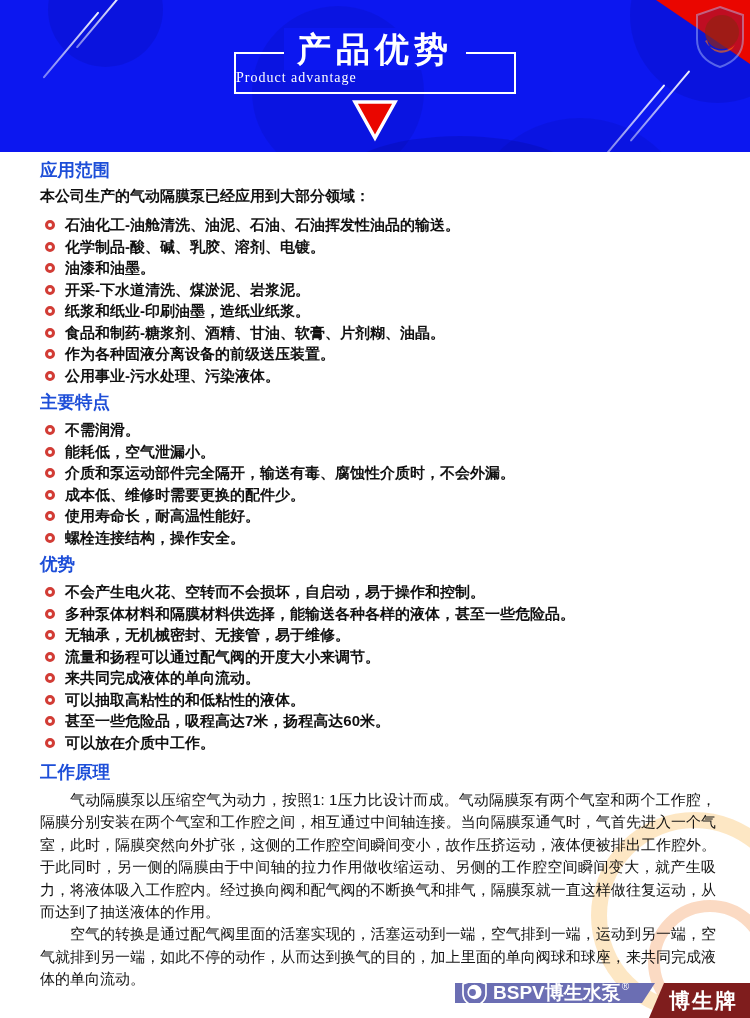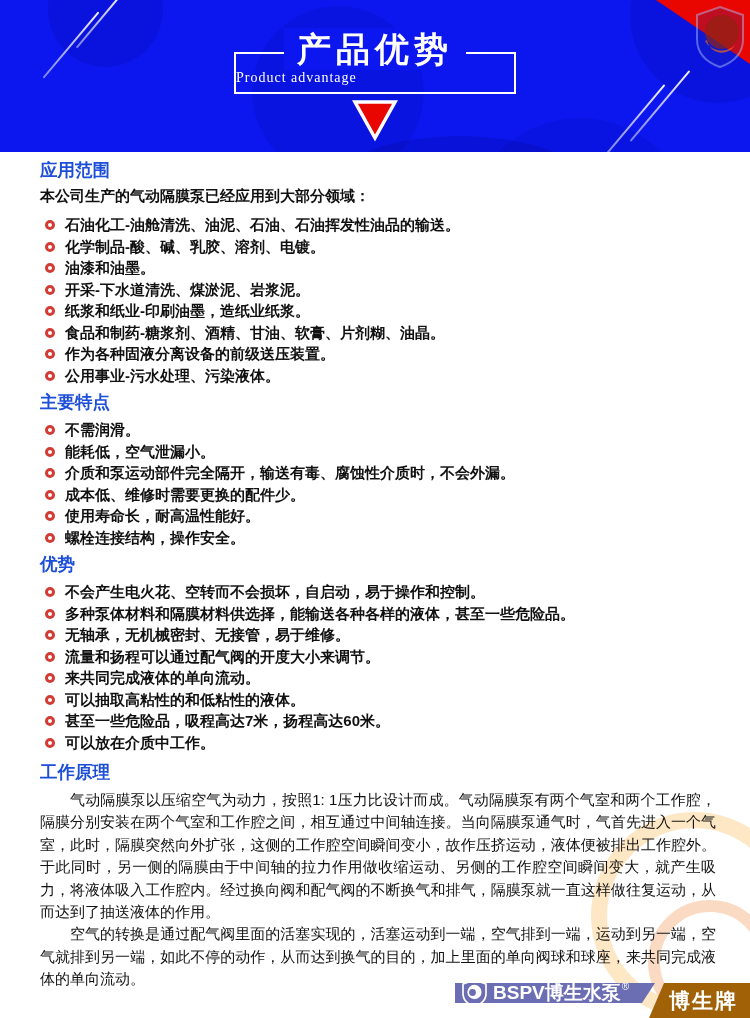--- a/index.html
+++ b/index.html
@@ -49,21 +49,21 @@
   .ring1 { right:-48px; top:812px; width:175px; height:175px; border:16px solid rgba(248,176,60,0.30); }
   .ring2 { right:-22px; top:900px; width:100px; height:100px; border:12px solid rgba(240,122,40,0.28); }
 
   
   .footer { position:absolute; left:455px; top:983px; width:295px; height:35px; z-index:3; }
   .f-left { position:absolute; left:0; top:0; width:200px; height:20px; background:#6b6eb3;
             clip-path:polygon(0 0,100% 0,calc(100% - 13px) 100%,0 100%);
             display:flex; align-items:center; padding-left:6px; box-sizing:border-box; }
   .f-brand { font-size:19px; font-weight:bold; color:#fff; margin-left:5px; white-space:nowrap; }
   .f-reg { font-size:10px; color:#fff; position:relative; top:-7px; margin-left:1px; }
-  .f-right { position:absolute; left:194px; top:0; width:101px; height:35px; background:#a16207;
+  .f-right { position:absolute; left:194px; top:0; width:101px; height:35px; background:#7f1d1d;
              clip-path:polygon(15px 0,100% 0,100% 100%,0 100%);
              display:flex; align-items:center; justify-content:center; }
   .f-name { font-size:21px; font-weight:bold; color:#fff; letter-spacing:2px; padding-left:8px; }
 </style>
 </head>
 <body>
 
 <div class="page">
 
   <div class="hero">

